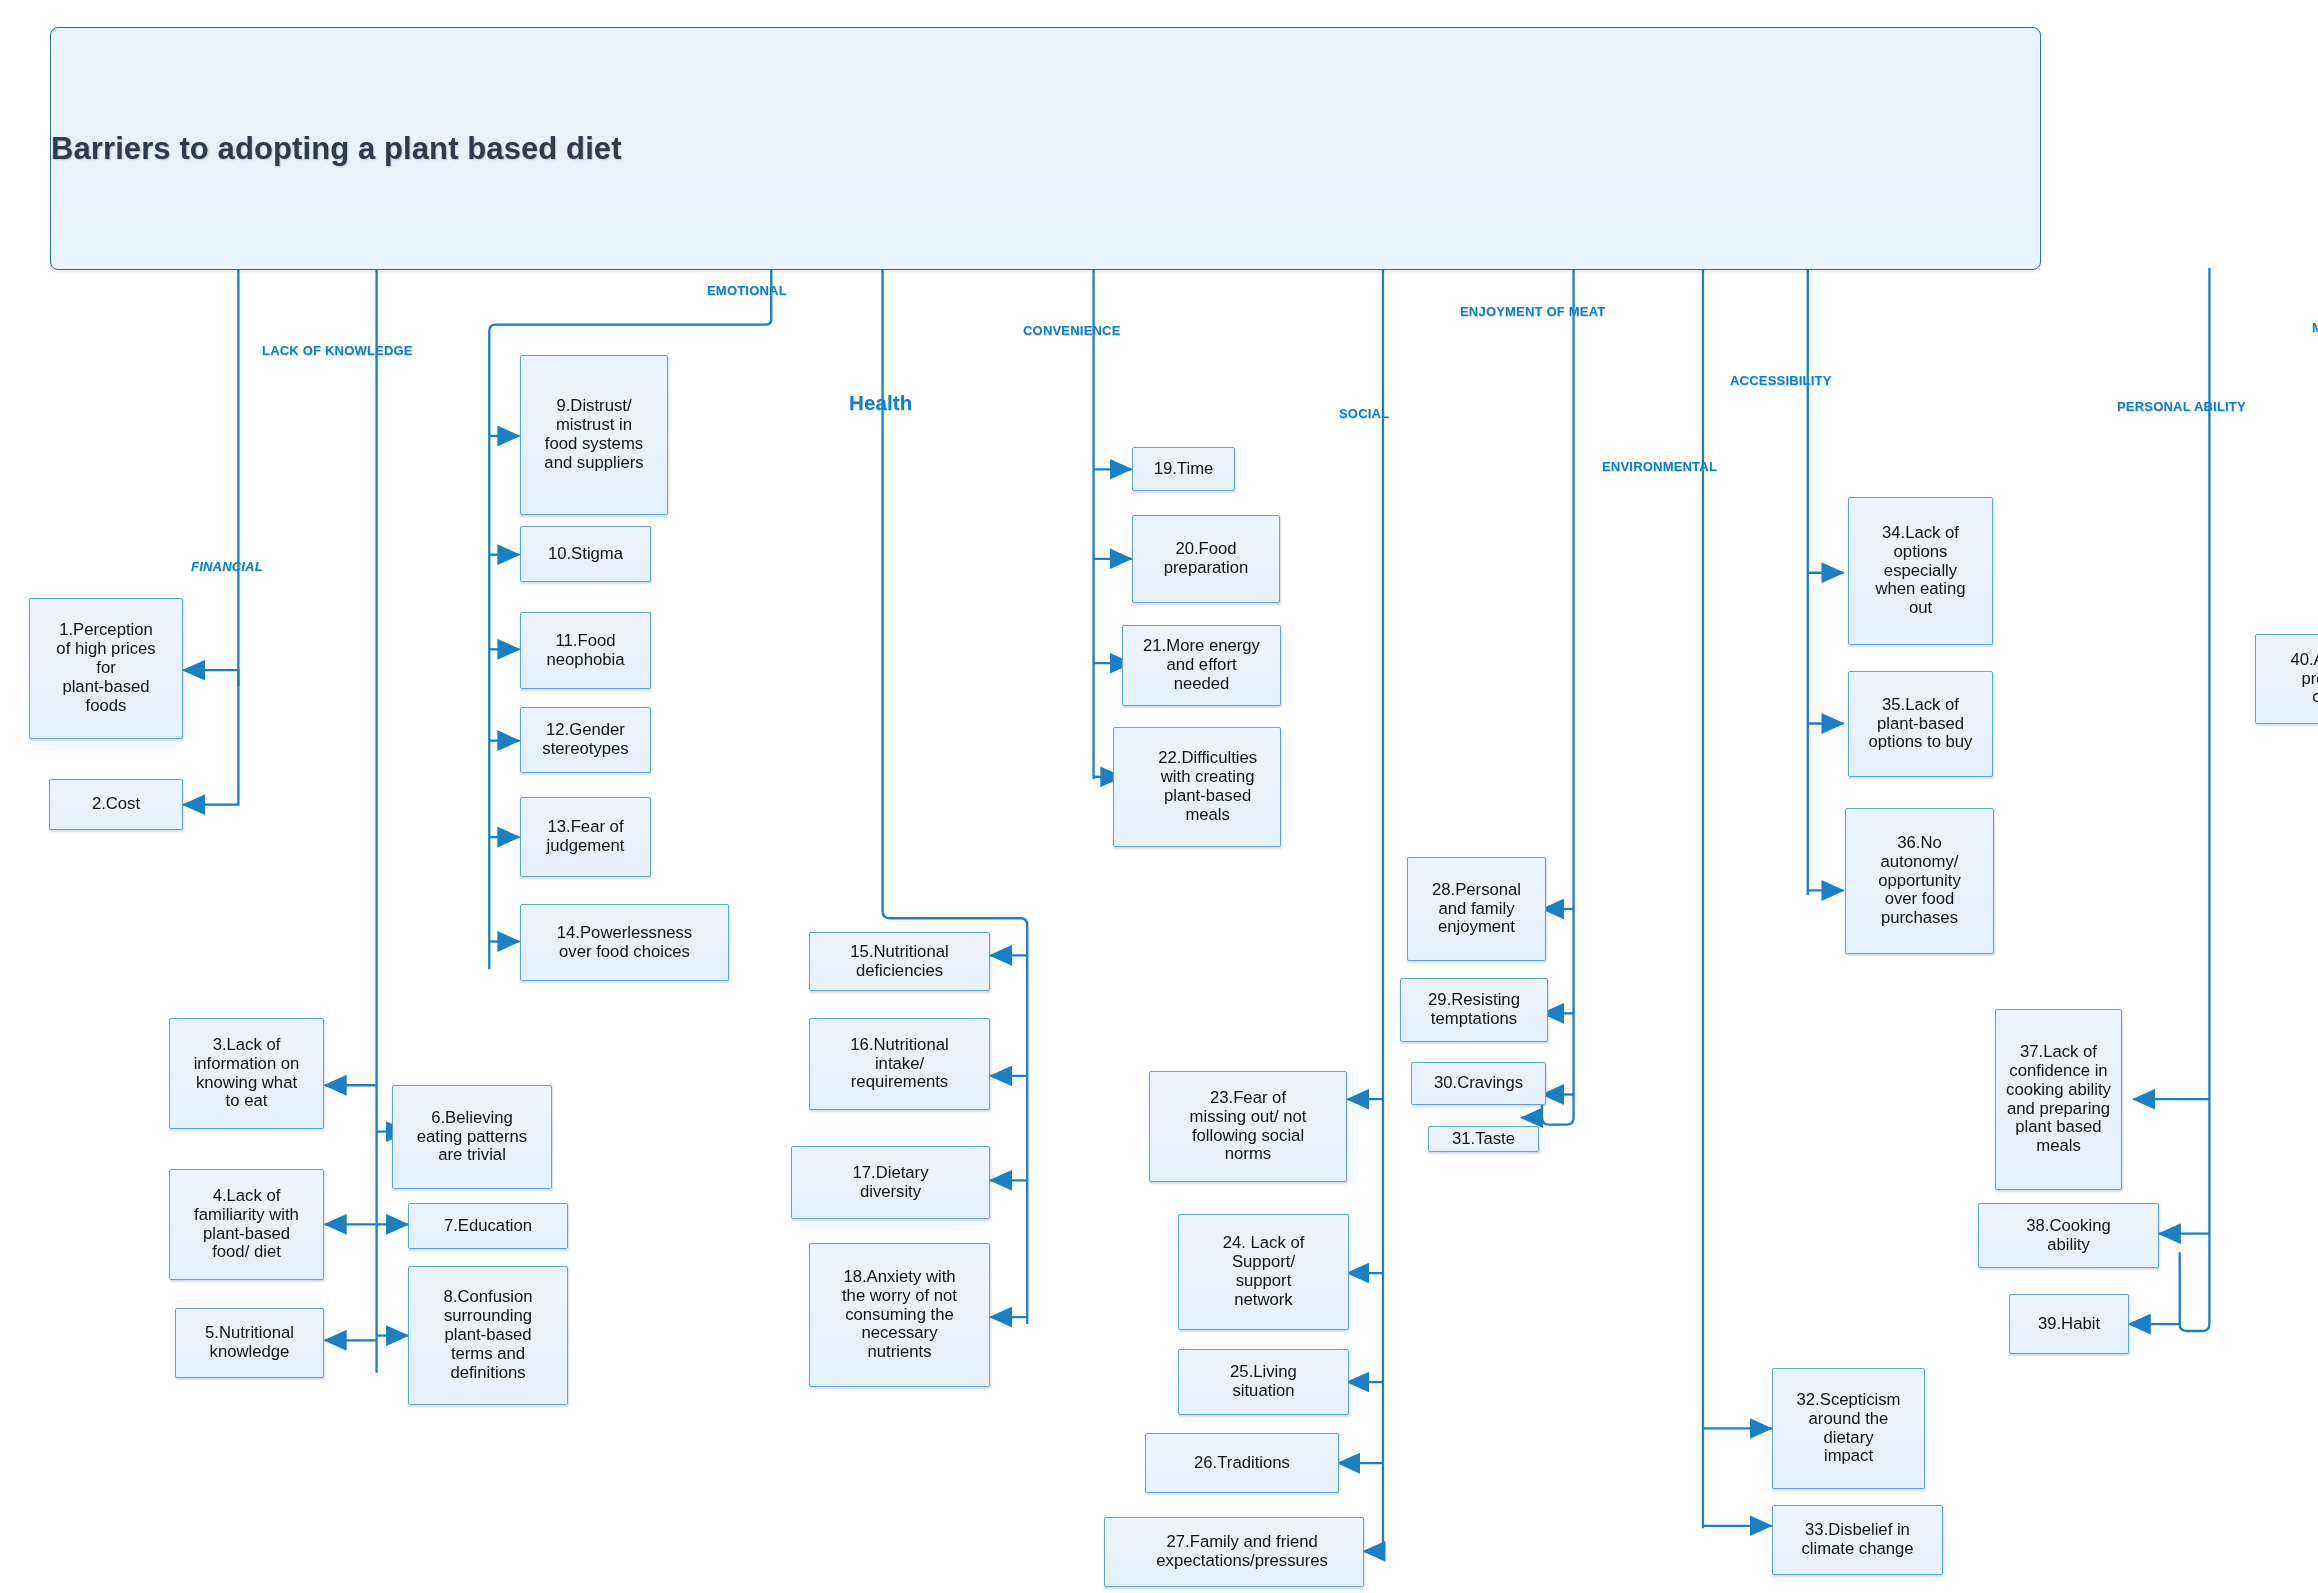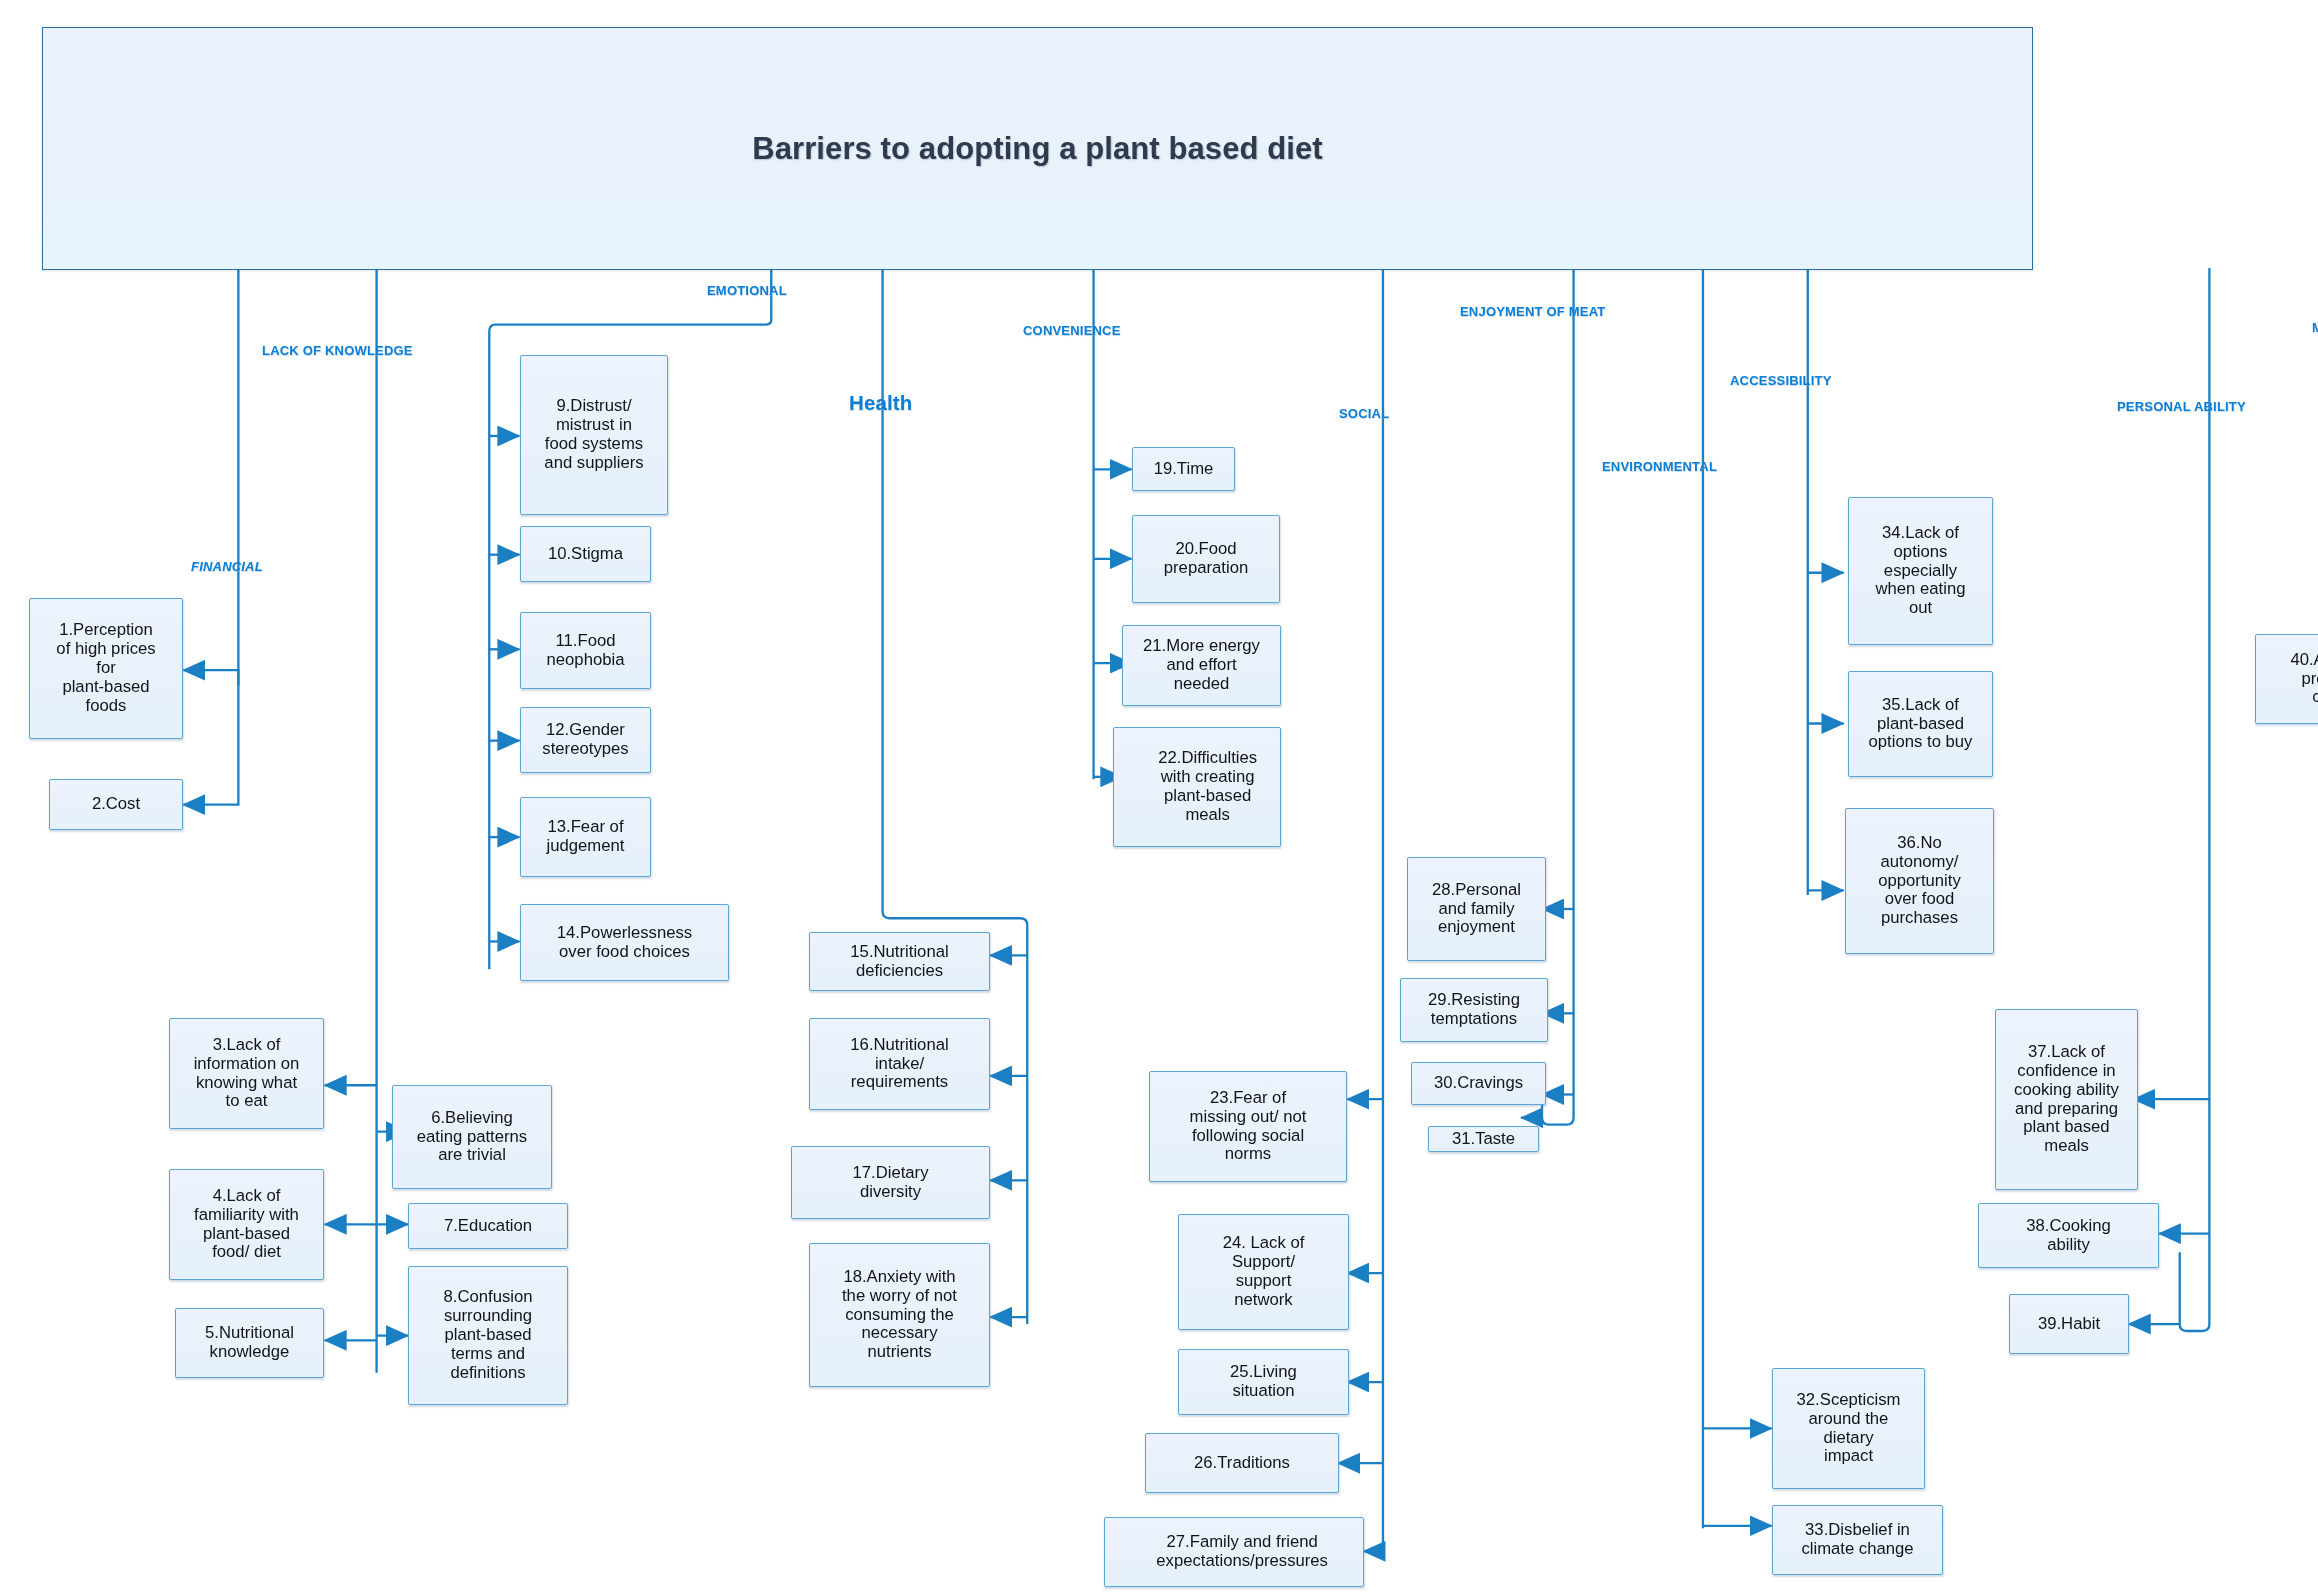--- a/index.html
+++ b/index.html
@@ -8,26 +8,26 @@
     width:2464px;height:1594px;
     background:#ffffff;
     font-family:"Liberation Sans", sans-serif;
     overflow:hidden;
   }
   svg.wires{position:absolute;left:0;top:0;width:2464px;height:1594px;pointer-events:none;}
 
   
   .title-box{
     position:absolute;
-    left:42px;top:27px;width:1989px;height:241px;
+    left:50px;top:27px;width:1989px;height:241px;
     background:linear-gradient(180deg,#eaf2fc 0%,#e9f1fb 60%,#e6f4fb 100%);
     border:1.4px solid #2e6f9e;
-    border-radius:0;
+    border-radius:8px;
     box-shadow:0 1.9px 2.8px rgba(0,0,0,.10);
-    display:flex;align-items:center;justify-content:center;
+    display:flex;align-items:center;justify-content:flex-start;
   }
   .title-box .title-text{
     font-size:31px;font-weight:bold;color:#2f3b4d;letter-spacing:0.1px;
     text-shadow:0.9px 0.9px 1.4px rgba(120,140,170,.45);
   }
 
   
   .cat{
     position:absolute;
     color:#0b7fd4;
@@ -252,21 +252,21 @@
 out</div>
   <div class="node" style="left:1848px;top:671px;width:145px;height:106px;">35.Lack of
 plant-based
 options to buy</div>
   <div class="node" style="left:1845px;top:808px;width:149px;height:146px;">36.No
 autonomy/
 opportunity
 over food
 purchases</div>
 
-  <div class="node" style="left:1995px;top:1009px;width:143px;height:181px;">37.Lack of
+  <div class="node" style="left:1995px;top:1009px;width:127px;height:181px;">37.Lack of
 confidence in
 cooking ability
 and preparing
 plant based
 meals</div>
   <div class="node" style="left:1978px;top:1203px;width:181px;height:65px;">38.Cooking
 ability</div>
   <div class="node" style="left:2009px;top:1294px;width:120px;height:60px;">39.Habit</div>
 
   <div class="node" style="left:2255px;top:634px;width:209px;height:90px;">40.Advertisements

